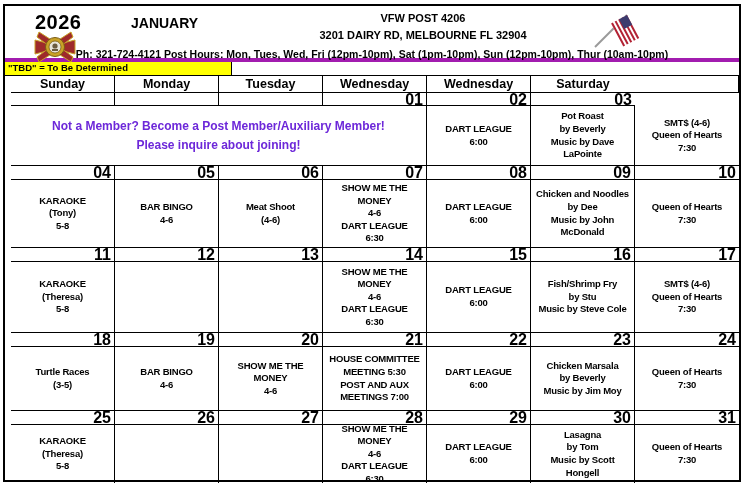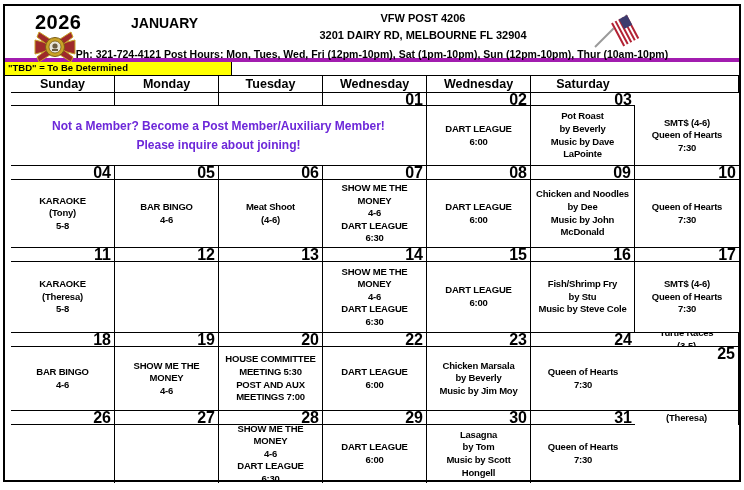--- a/index.html
+++ b/index.html
@@ -226,20 +226,21 @@
 6:00</div>
         <div class="event-cell">Fish/Shrimp Fry
 by Stu
 Music by Steve Cole</div>
         <div class="event-cell last-col">SMT$ (4-6)
 Queen of Hearts
 7:30</div>
         <div class="date-cell">18</div>
         <div class="date-cell">19</div>
         <div class="date-cell">20</div>
+        <div class="date-cell">21</div>
         <div class="date-cell">22</div>
         <div class="date-cell">23</div>
         <div class="date-cell last-col">24</div>
         <div class="event-cell">Turtle Races
 (3-5)</div>
         <div class="event-cell">BAR BINGO
 4-6</div>
         <div class="event-cell">SHOW ME THE MONEY
 4-6</div>
         <div class="event-cell">HOUSE COMMITTEE

